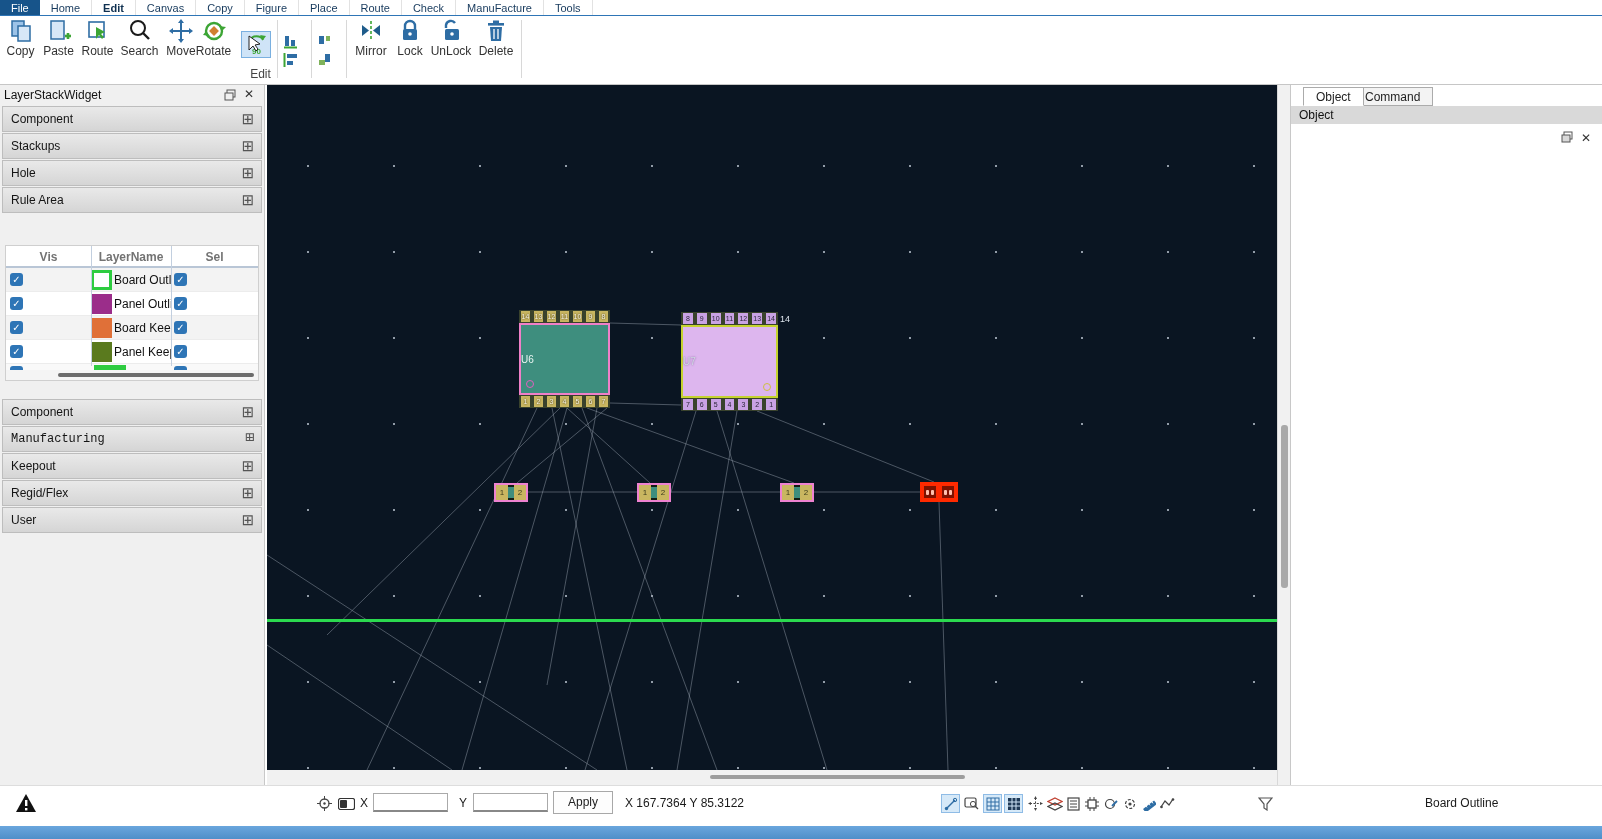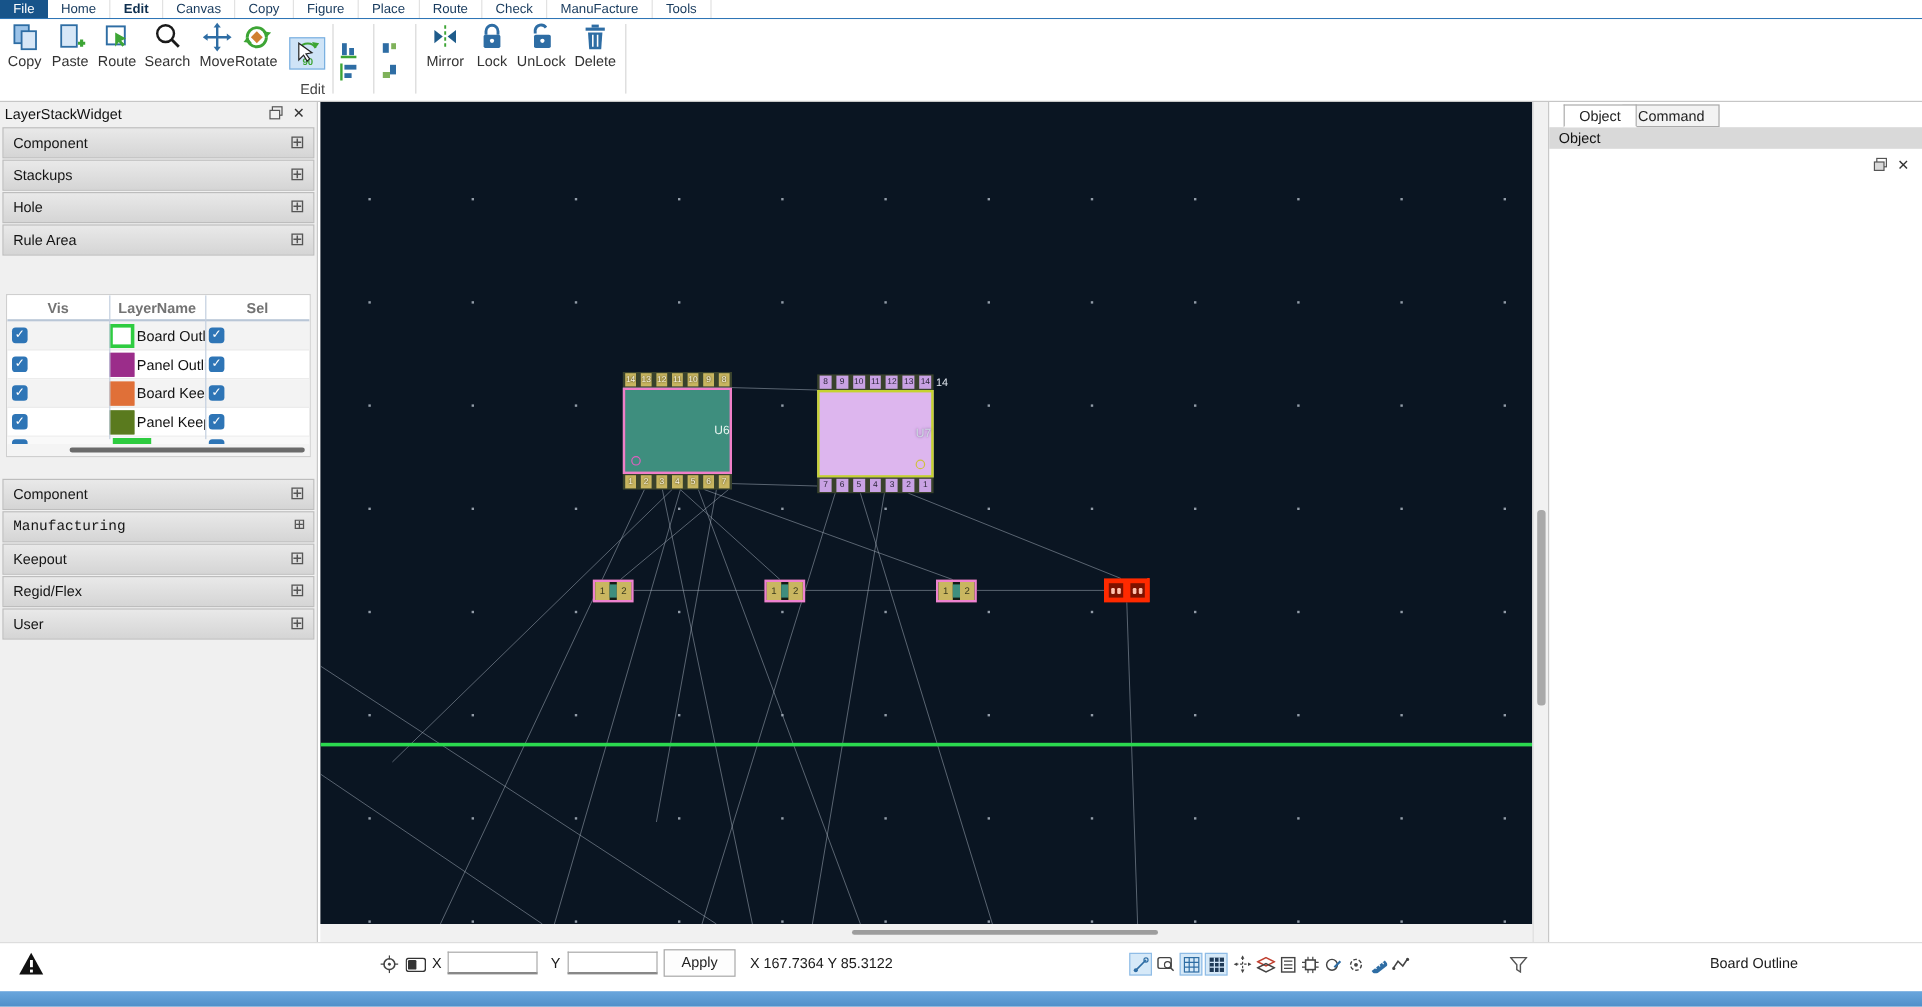--- a/index.html
+++ b/index.html
@@ -63,21 +63,21 @@
   #board-line { position:absolute; left:0; top:534px; width:1010px; height:3px; background:#2bd94f; }
   .chip { position:absolute; }
   .pin-strip { position:absolute; left:0; width:100%; height:13px; background:#39422c;
     display:flex; }
   .pin-strip.top { top:0; } .pin-strip.bot { bottom:0; }
   .pad { flex:1; margin:1px 2px; text-align:center; font-size:7px; line-height:11px;
     color:#fdf8e2; text-shadow:0 0 2px #000; }
   .pad.u6 { background:#c9b660; }
   .pad.u7 { background:#c9a2e4; color:#2a2438; text-shadow:none; }
   .chip-body { position:absolute; left:0; top:13px; right:0; bottom:13px;
-    display:flex; align-items:center; justify-content:flex-end; }
+    display:flex; align-items:center; justify-content:flex-start; }
   .chip-ref { font-size:10px; }
   .pin1-ring { position:absolute; width:8px; height:8px; border-radius:50%; }
   .passive { position:absolute; width:34px; height:19px; border:2px solid #ee82d0;
     background:#141c14; display:flex; }
   .passive .p-pad { width:12px; background:#c9b660; font-size:8px; color:#3c3c1e;
     text-align:center; line-height:15px; }
   .passive .p-mid { flex:1; background:#3e8e7e; margin:2px 0; }
   #red-comp { position:absolute; left:653px; top:397px; width:38px; height:20px;
     background:#ff2a00; box-shadow:-2px -2px 0 0 #ff2a00 inset; }
   #red-comp .rpad { position:absolute; top:4px; width:12px; height:12px; background:#7e1200;

